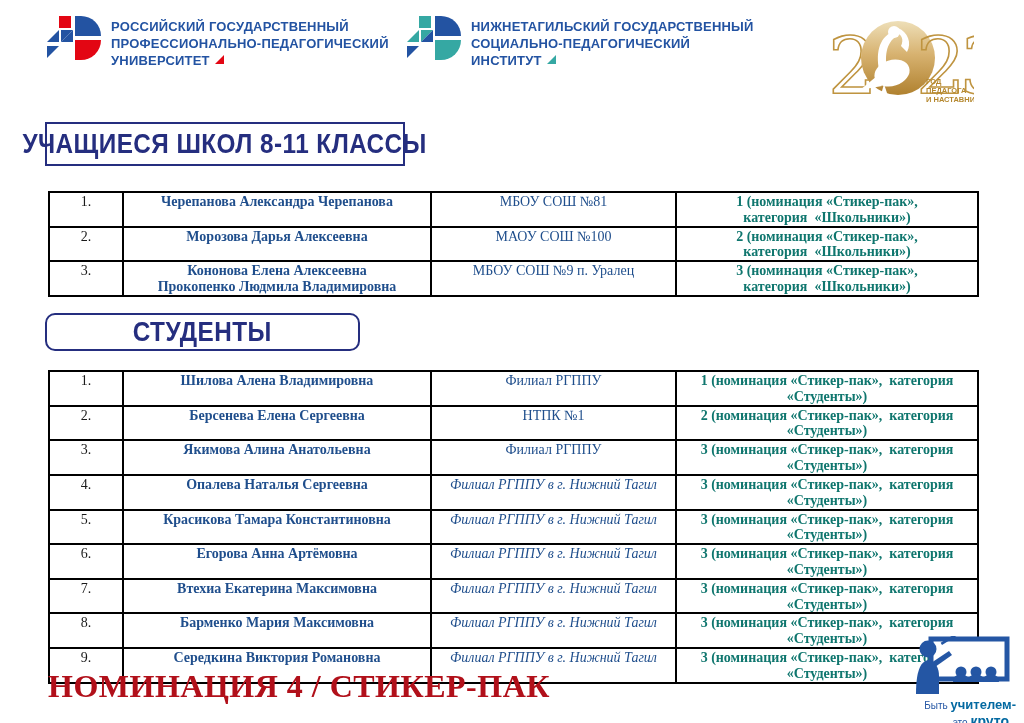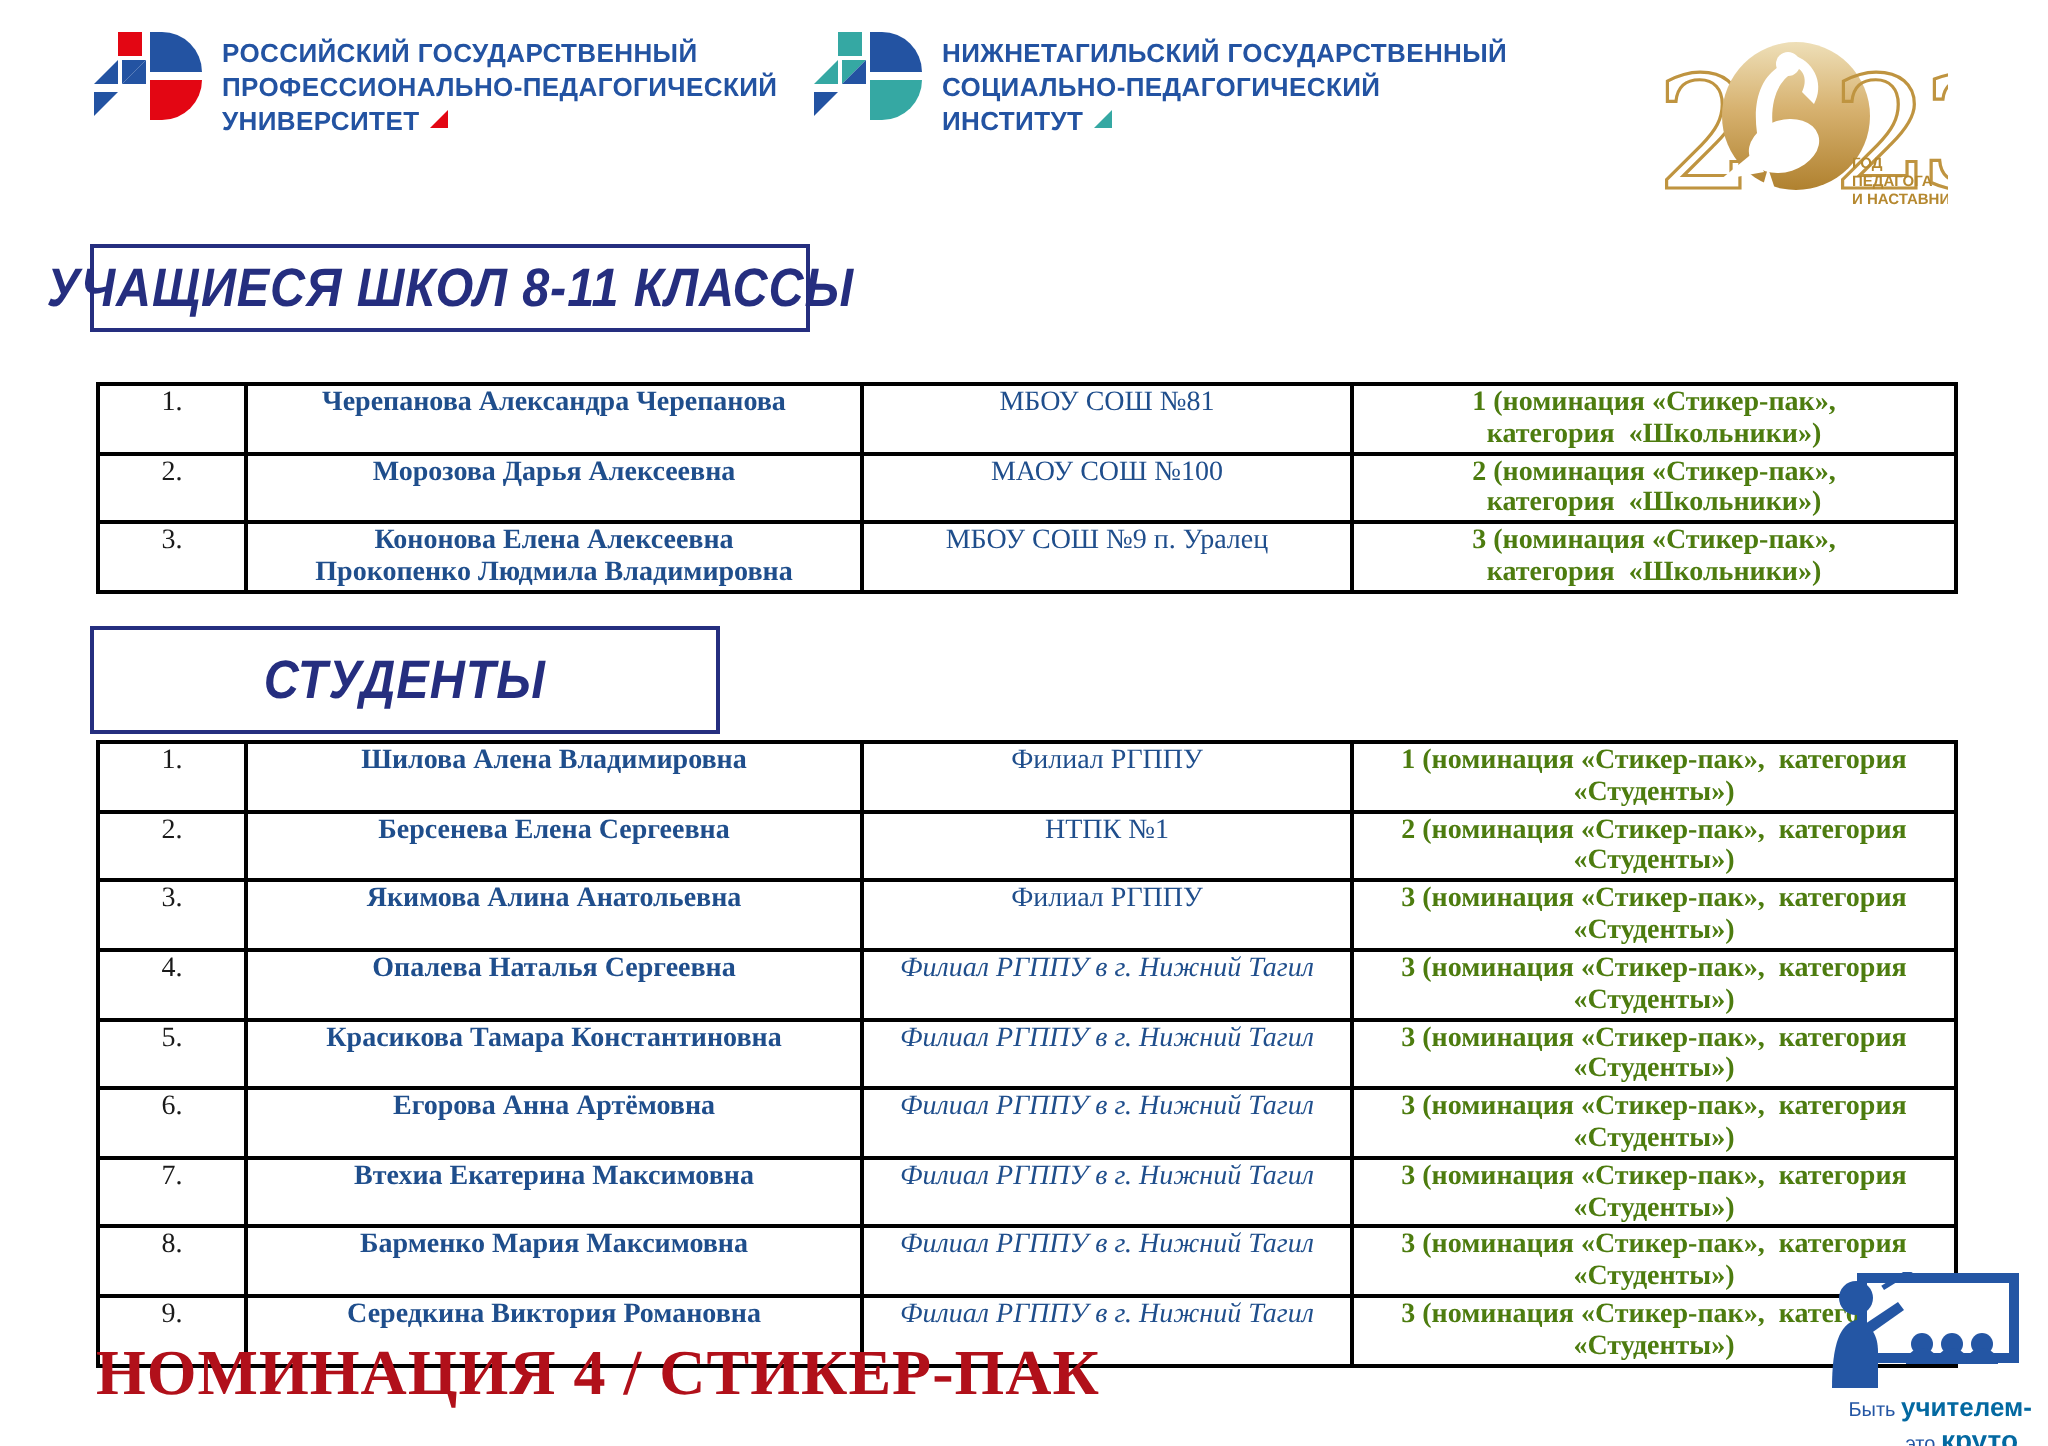--- a/index.html
+++ b/index.html
@@ -14,36 +14,36 @@
   .logo-text { font-family:"Liberation Sans", sans-serif; color:#2353a2; font-size:13px; line-height:1.32; padding-top:4px; }
   .logo-text .l1 { font-weight:700; letter-spacing:.2px; }
   .logo-text .l2 { font-weight:700; letter-spacing:.2px; }
   .logo-text .l3 { font-weight:700; letter-spacing:.2px; display:flex; align-items:center; gap:5px; }
   .tri { display:inline-block; width:0; height:0; border-left:9px solid transparent; border-bottom:9px solid #e30613; transform:translateY(-1px); }
   .tri.teal { border-bottom-color:#35a8a3; }
 
   .logo-2023 { position:absolute; left:822px; top:10px; }
 
   
-  .section-box { position:absolute; border:2px solid #252e7f; display:flex; align-items:center; justify-content:center; background:#fff;font-style:italic; }
+  .section-box { position:absolute; border:2px solid #252e7f; display:flex; align-items:center; justify-content:center; background:#fff; }
   .section-box.first { left:45px; top:122px; width:360px; height:44px; }
-  .section-box.second { left:45px; top:313px; width:315px; height:54px; }
+  .section-box.second { left:45px; top:313px; width:315px; height:38px;border-radius:10px; }
   .section-title { font-family:"Liberation Sans", sans-serif; font-weight:700; font-size:27px; color:#252e7f; white-space:nowrap; transform:scaleX(.9); transform-origin:center center; letter-spacing:.5px; }
 
   
   table.results { position:absolute; left:48px; width:929px; border-collapse:collapse; table-layout:fixed; background:#fff; }
   table.t1 { top:191px; }
   table.t2 { top:370px; }
   table.results td { border:2px solid #000; vertical-align:top; text-align:center; padding:1px 4px 0 4px; font-size:14px; line-height:1.13; overflow:hidden; }
   table.t1 td { height:33px; }
   table.t2 td { height:31px; }
   td.c-num { color:#1a1a1a; font-size:13.5px; }
   td.c-name { color:#1f4e8c; font-weight:700; white-space:pre-wrap; }
   td.c-org { color:#1f4e8c; white-space:pre-wrap; }
-  td.c-result { color:#4d7c0f; font-weight:700; white-space:pre-wrap; }
+  td.c-result { color:#0f766e; font-weight:700; white-space:pre-wrap; }
   tr.org-italic td.c-org { font-style:italic; }
 
   
   .footer-title { position:absolute; left:48px; top:668px; font-family:"Liberation Serif", serif; font-weight:700; font-size:32px; color:#b1101a; letter-spacing:.5px; white-space:nowrap; }
 
   .teacher-logo { position:absolute; left:898px; top:636px; width:118px; display:flex; flex-direction:column; align-items:center; }
   .slogan { font-family:"Liberation Sans", sans-serif; text-align:right; width:118px; line-height:1.05; margin-top:2px; }
   .slogan .blue { color:#2456a4; font-weight:400; }
   .slogan .red { color:#0369a1; font-weight:700; }
   .slogan .s1b { font-size:10px; } .slogan .s1r { font-size:13px; }

